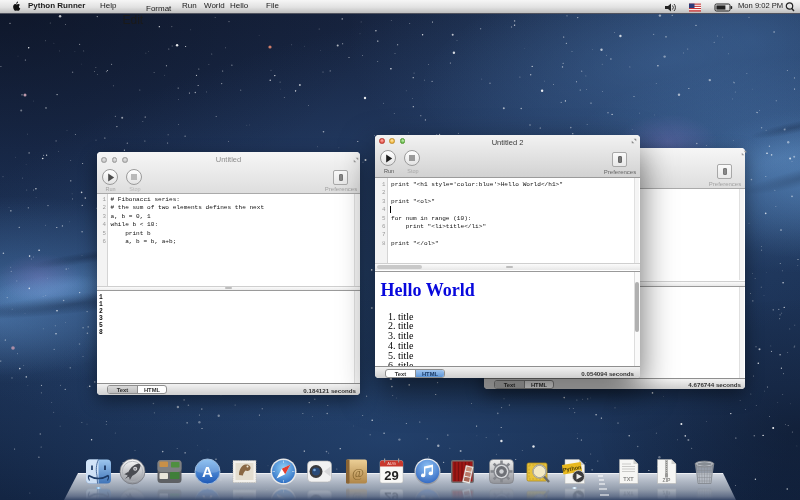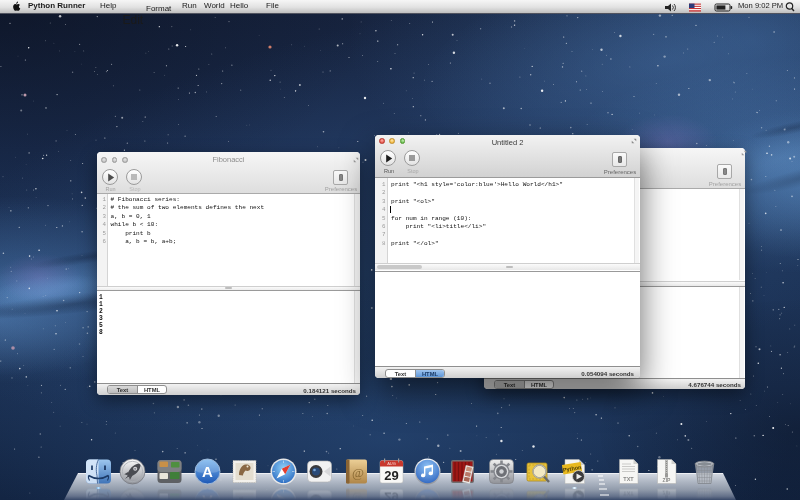--- a/index.html
+++ b/index.html
@@ -748,21 +748,21 @@
   <span style="position:absolute;left:738px;top:1.2px;font-size:7.6px;color:#1a1a1a;">Mon 9:02 PM</span>
   <svg width="14" height="15" style="position:absolute;left:784px;top:0">
     <circle cx="5.5" cy="6" r="3.2" fill="none" stroke="#222" stroke-width="1.2"></circle>
     <line x1="7.8" y1="8.5" x2="10" y2="11" stroke="#222" stroke-width="1.4"></line>
   </svg>
 </div>
 
 <div id="winL" class="win" style="left:97px;top:152px;width:263px;height:243px;background:#fff;
  box-shadow:0 6px 18px rgba(0,0,0,0.45);">
   <div class="chrome" style="height:41.5px;background:linear-gradient(#f6f6f6,#dedede);border-bottom:1px solid #aaa;"></div>
-  <div class="titletxt" style="top:3px;font-size:7.5px;color:#8e8e8e;">Fibonacci</div>
+  <div class="titletxt" style="top:3px;font-size:7.5px;color:#8e8e8e;">Untitled</div>
   <div class="tl" style="left:4.2px;top:5px;background:radial-gradient(circle at 2px 1.5px,#e8e8e8,#bdbdbd 75%);border:0.5px solid #9a9a9a;"></div>
   <div class="tl" style="left:14.6px;top:5px;background:radial-gradient(circle at 2px 1.5px,#e8e8e8,#bdbdbd 75%);border:0.5px solid #9a9a9a;"></div>
   <div class="tl" style="left:25px;top:5px;background:radial-gradient(circle at 2px 1.5px,#e8e8e8,#bdbdbd 75%);border:0.5px solid #9a9a9a;"></div>
   <svg class="zoomarrow" style="left:256px;top:5px;" viewBox="0 0 8 8" width="6" height="6">
     <path d="M1 7 L1 3.6 L4.4 7 Z M7 1 L7 4.4 L3.6 1 Z" fill="#9a9a9a"></path>
   </svg>
 
   <div class="circbtn" style="left:4.5px;top:16.5px;width:16px;height:16px;"></div>
   <svg style="position:absolute;left:4.5px;top:16.5px;" width="17" height="17" viewBox="0 0 17 17">
     <path d="M6.2 4.5 L12.2 8.5 L6.2 12.5 Z" fill="#4d4d4d"></path>
@@ -874,20 +874,33 @@
 print "&lt;/ol&gt;"</div>
     <div style="position:absolute;left:258.5px;top:0;width:5px;height:85px;background:#f5f5f5;border-left:1px solid #e0e0e0;"></div>
     <div style="position:absolute;left:14.5px;top:28px;width:1px;height:7px;background:#000;"></div>
   </div>
 
   <div style="position:absolute;left:0;top:128.2px;width:265px;height:7.3px;background:linear-gradient(#fbfbfb,#e8e8e8);border-top:1px solid #cfcfcf;"></div>
   <div style="position:absolute;left:2px;top:129.8px;width:45px;height:4px;border-radius:2px;background:#c9c9c9;"></div>
   <div style="position:absolute;left:131px;top:130.5px;width:7px;height:2.5px;border-radius:1.5px;background:#bdbdbd;"></div>
   <div style="position:absolute;left:0;top:135.5px;width:265px;height:1px;background:#999;"></div>
 
+  <div style="position:absolute;left:0;top:136.5px;width:265px;height:94.4px;background:#fff;overflow:hidden;">
+    <div style="position:absolute;left:5.5px;top:8.5px;font-family:'Liberation Serif',serif;font-weight:bold;font-size:18px;color:#0808dd;">Hello World</div>
+    <div style="position:absolute;left:10px;top:40px;font-family:'Liberation Serif',serif;font-size:10px;line-height:9.95px;color:#000;">
+      <span style="display:inline-block;width:10.5px;text-align:right;">1.</span>&nbsp;title<br>
+      <span style="display:inline-block;width:10.5px;text-align:right;">2.</span>&nbsp;title<br>
+      <span style="display:inline-block;width:10.5px;text-align:right;">3.</span>&nbsp;title<br>
+      <span style="display:inline-block;width:10.5px;text-align:right;">4.</span>&nbsp;title<br>
+      <span style="display:inline-block;width:10.5px;text-align:right;">5.</span>&nbsp;title<br>
+      <span style="display:inline-block;width:10.5px;text-align:right;">6.</span>&nbsp;title
+    </div>
+    <div style="position:absolute;left:258.5px;top:0;width:6px;height:94.4px;background:#fafafa;border-left:1px solid #ddd;"></div>
+    <div style="position:absolute;left:260px;top:10px;width:3.5px;height:50px;border-radius:2px;background:#b0b0b0;"></div>
+  </div>
 
   <div class="bbar" style="top:230.9px;height:12.1px;">
     <div class="seg" style="left:10px;top:1.8px;">
       <div>Text</div>
         <div class="sel-blue">HTML</div>
     </div>
     <div class="secs" style="right:6px;top:2.8px;width:90px;">0.054094 seconds</div>
   </div>
 </div>
 

